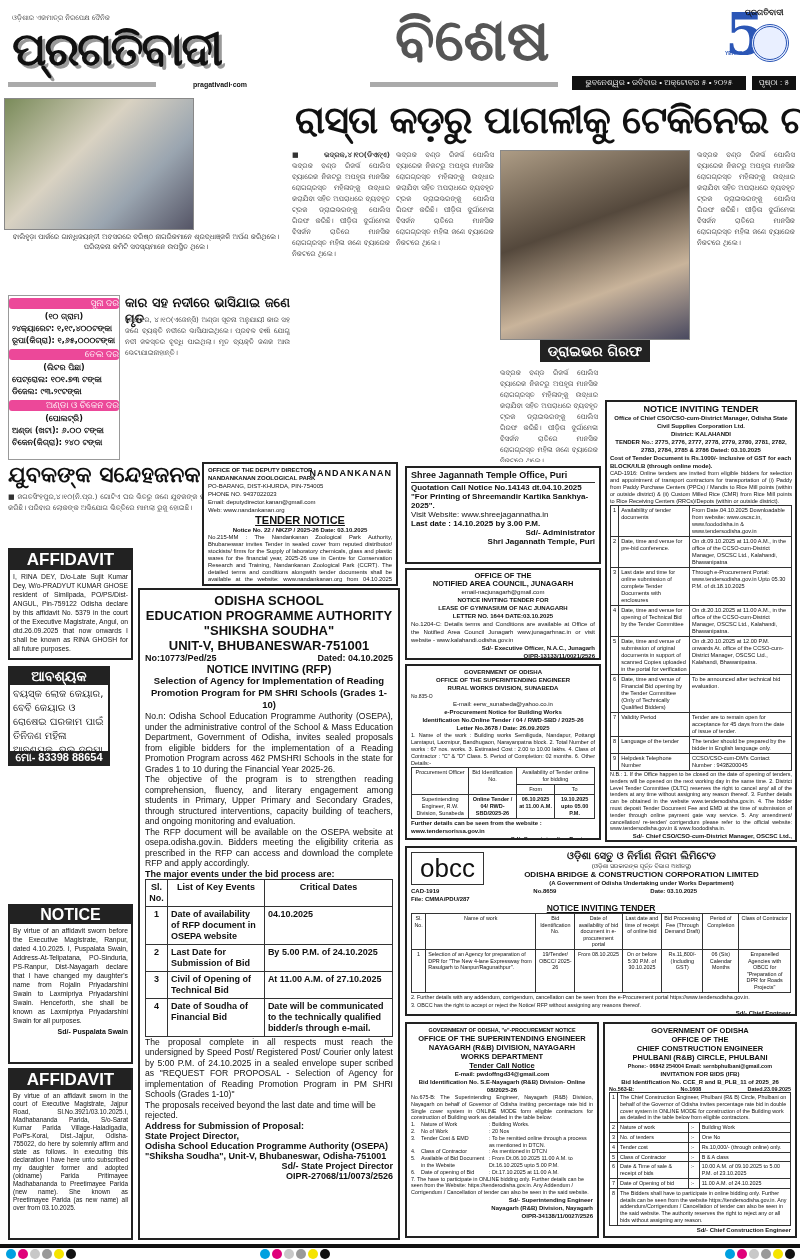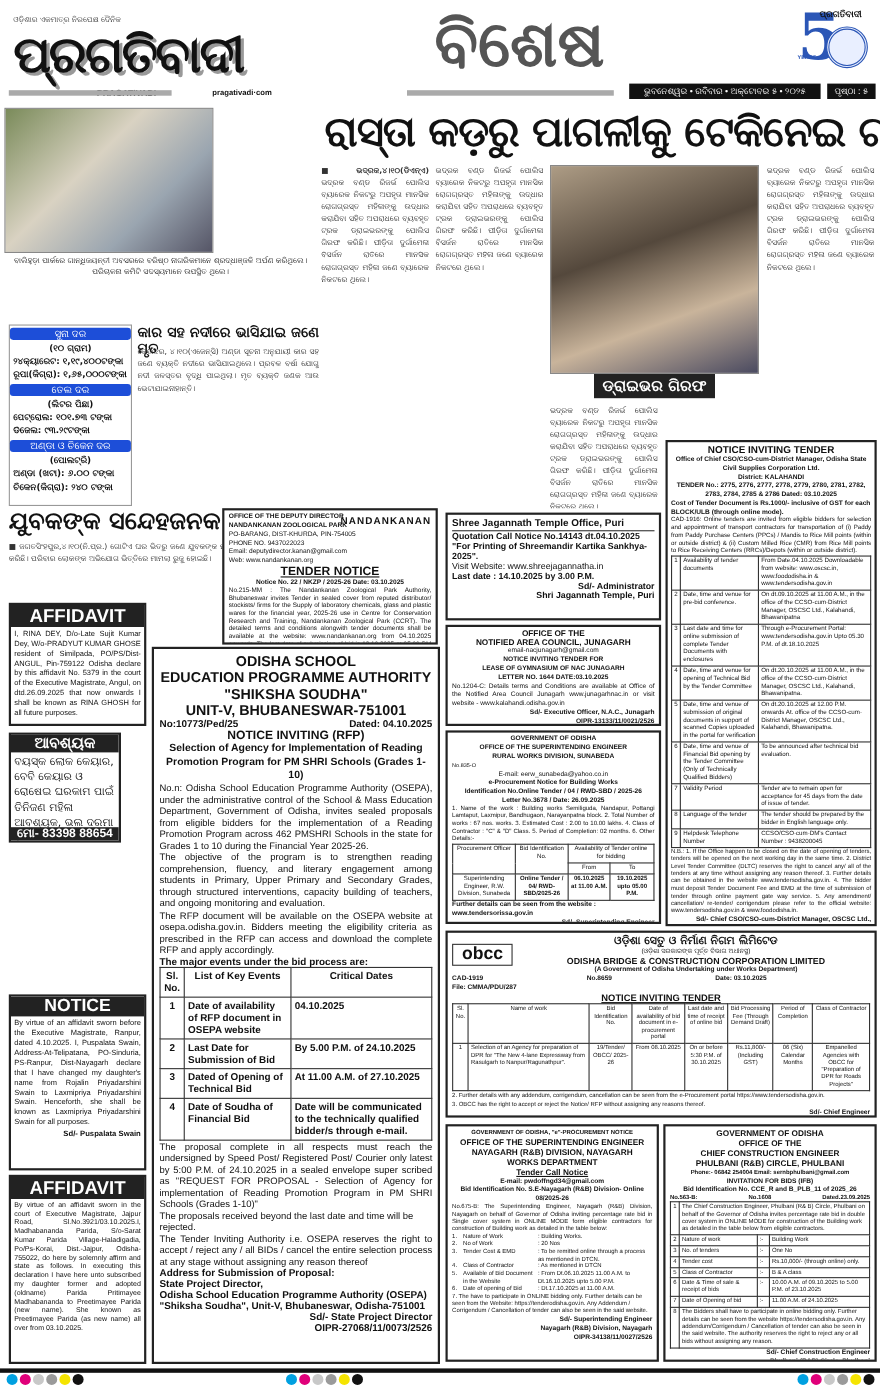--- a/index.html
+++ b/index.html
@@ -33,21 +33,21 @@
 .center{text-align:center}
 .bold{font-weight:bold}
 table{border-collapse:collapse;width:100%}
 td,th{border:1px solid #333;padding:1px 2px;vertical-align:top}
 .osepa td,.osepa th{font-size:9px;line-height:11px;padding:2px 3px}
 .cmyk{display:flex;gap:2px}
 .cmyk span{width:10px;height:10px;border-radius:50%}
 .bar{height:4px;background:#111}
 .rate-box{left:8px;top:295px;width:112px;height:165px;border:1px solid #999}
 .rate-row{font-size:8px;font-weight:bold;font-family:"DejaVu Sans",sans-serif;padding:1px 3px}
-.rate-label{background:#1d4ed8;color:#fff;font-size:9px;text-align:center;border-radius:3px;margin:2px 0}
+.rate-label{background:#ec4899;color:#fff;font-size:9px;text-align:right;border-radius:3px;margin:2px 0}
 .sub-head{left:8px;top:462px;font-family:"DejaVu Sans",sans-serif;font-size:22px;font-weight:900}
 </style>
 </head>
 <body>
 
 <div class="abs masthead-logo">
   <div class="logo-tag">ଓଡ଼ିଶାର ଏକମାତ୍ର ନିରପେକ୍ଷ ଦୈନିକ</div>
   <div class="logo-word">ପ୍ରଗତିବାଦୀ</div>
   <div class="logo-en">PRAGATIVADI</div>
   <div class="logo-url">pragativadi·com</div>
@@ -164,33 +164,32 @@
       <td class="bold">Date of availability of RFP document in OSEPA website</td>
       <td class="bold">04.10.2025</td>
     </tr>
     <tr>
       <td class="center bold">2</td>
       <td class="bold">Last Date for Submission of Bid</td>
       <td class="bold">By 5.00 P.M. of 24.10.2025</td>
     </tr>
     <tr>
       <td class="center bold">3</td>
-      <td class="bold">Dated of Opening of Technical Bid</td>
+      <td class="bold">Civil of Opening of Technical Bid</td>
       <td class="bold">At 11.00 A.M. of 27.10.2025</td>
     </tr>
     <tr>
       <td class="center bold">4</td>
       <td class="bold">Date of Soudha of Financial Bid</td>
       <td class="bold">Date will be communicated to the technically qualified bidder/s through e-mail.</td>
     </tr>
   </tbody>
     </table>
   <div style="font-size:8.6px;line-height:10.5px;text-align:justify">The proposal complete in all respects must reach the undersigned by Speed Post/ Registered Post/ Courier only latest by 5:00 P.M. of 24.10.2025 in a sealed envelope super scribed as "REQUEST FOR PROPOSAL - Selection of Agency for implementation of Reading Promotion Program in PM SHRI Schools (Grades 1-10)"</div>
   <div style="font-size:8.6px;line-height:10.5px">The proposals received beyond the last date and time will be rejected.</div>
-  <div style="font-size:8.6px;line-height:10.5px;text-align:justify">The Tender Inviting Authority i.e. OSEPA reserves the right to accept / reject any / all BIDs / cancel the entire selection process at any stage without assigning any reason thereof</div>
   <div class="bold" style="font-size:9px;">Address for Submission of Proposal:</div>
   <div class="bold" style="font-size:9px">State Project Director,</div>
   <div class="bold" style="font-size:9px">Odisha School Education Programme Authority (OSEPA)</div>
   <div class="bold" style="font-size:9px">"Shiksha Soudha", Unit-V, Bhubaneswar, Odisha-751001</div>
   <div class="bold right" style="font-size:9px">Sd/- State Project Director</div>
   <div class="bold right" style="font-size:9px">OIPR-27068/11/0073/2526</div>
 </div>
 
 <div class="abs box" style="left:405px;top:466px;width:196px;height:98px;padding:0 4px 2px">
   <div class="bold" style="font-size:9px;border-bottom:1px solid #333;padding:2px 0">Shree Jagannath Temple Office, Puri</div>
@@ -304,21 +303,21 @@
         </tr>
   </tbody>
     </table>
   <div class="tiny" style="font-size:5.4px;line-height:6.8px;text-align:justify">N.B.: 1. If the Office happen to be closed on the date of opening of tenders, tenders will be opened on the next working day in the same time. 2. District Level Tender Committee (DLTC) reserves the right to cancel any/ all of the tenders at any time without assigning any reason thereof. 3. Further details can be obtained in the website www.tendersodisha.gov.in. 4. The bidder must deposit Tender Document Fee and EMD at the time of submission of tender through online payment gate way service. 5. Any amendment/ cancellation/ re-tender/ corrigendum please refer to the official website: www.tendersodisha.gov.in &amp; www.foododisha.in.</div>
   <div class="tiny right bold">Sd/- Chief CSO/CSO-cum-District Manager, OSCSC Ltd., Kalahandi</div>
 
 </div>
 
 <div class="abs box" style="left:405px;top:846px;width:392px;height:170px;padding:2px 4px">
   <div style="display:flex;align-items:center;gap:8px">
-    <div style="font-size:16px;font-weight:700;border:1px solid #333;padding:0 8px">obcc</div>
+    <div style="font-size:26px;font-weight:400;border:1px solid #333;padding:0 8px">obcc</div>
     <div style="flex:1;text-align:center">
       <div class="bold" style="font-size:10px;font-family:'DejaVu Sans',sans-serif">ଓଡ଼ିଶା ସେତୁ ଓ ନିର୍ମାଣ ନିଗମ ଲିମିଟେଡ</div>
       <div class="tiny">(ଓଡ଼ିଶା ସରକାରଙ୍କ ପୂର୍ତ୍ତ ବିଭାଗ ଅଧୀନସ୍ଥ)</div>
       <div class="bold" style="font-size:8px">ODISHA BRIDGE &amp; CONSTRUCTION CORPORATION LIMITED</div>
       <div class="tiny bold">(A Government of Odisha Undertaking under Works Department)</div>
     </div>
   </div>
   <div style="display:flex;justify-content:space-between" class="tiny bold">
     <span>CAD-1919</span>
     <span>No.8659</span>

